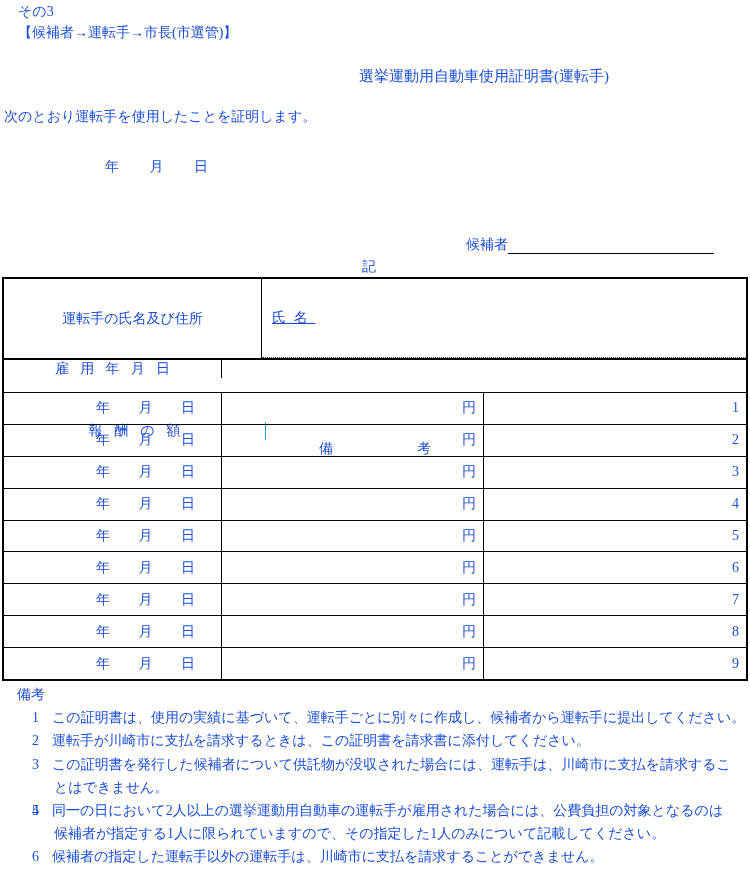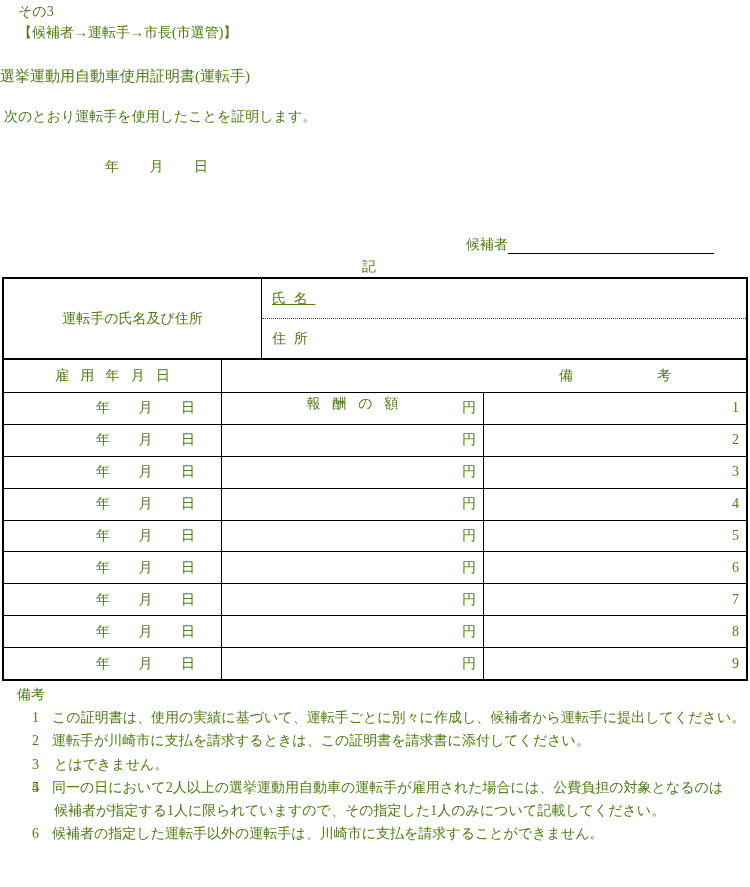--- a/index.html
+++ b/index.html
@@ -1,24 +1,24 @@
 <!DOCTYPE html>
 <html><head>
 <meta charset="utf-8">
 <style>
   html,body{margin:0;padding:0;background:#fff;}
   .page{
     position:relative;width:750px;height:887px;background:#ffffff;
     font-family:"Liberation Serif","DejaVu Serif",serif;
-    color:#4d7c0f;font-size:14px;overflow:hidden;
+    color:#1d4ed8;font-size:14px;overflow:hidden;
   }
   .abs{position:absolute;white-space:nowrap;}
   .corner{top:3px;left:18px;}
   .route{top:24px;left:18px;}
-  .doc-title{top:67px;left:0;width:609px;text-align:left;font-size:15px;}
+  .doc-title{top:67px;left:0;width:609px;text-align:right;font-size:15px;}
   .intro{top:108px;left:4px;}
   .issue-date{top:158px;left:105px;word-spacing:27px;}
   .exec-line{top:206px;left:0;width:750px;height:20px;}
   .exec-date{position:absolute;left:377px;top:0;word-spacing:27px;white-space:nowrap;}
   .exec-election{position:absolute;left:600px;top:0;white-space:nowrap;}
   .exec-district{position:absolute;left:683px;top:0;white-space:nowrap;}
   .candidate-line{top:236px;left:466px;}
   .fill-line{display:inline-block;width:206px;height:15px;border-bottom:1px solid #000;vertical-align:bottom;}
   .ki{top:258px;left:362px;}
 
@@ -28,21 +28,21 @@
     border:2px solid #000;box-sizing:border-box;display:flex;flex-direction:column;
   }
   .sec-top{display:flex;height:81px;border-bottom:2px solid #000;box-sizing:border-box;}
   .cell-driver{
     width:258px;border-right:1px solid #000;box-sizing:border-box;
     display:flex;align-items:center;justify-content:center;
   }
   .cell-nameaddr{flex:1;display:flex;flex-direction:column;}
   .na-row{flex:1;display:flex;align-items:center;padding-left:10px;letter-spacing:0.55em;}
   .na-row.first{border-bottom:1px dotted #444;text-decoration:underline;}
-  .sec-head{display:flex;height:33px;border-bottom:1px solid #000;box-sizing:border-box;}
+  .sec-head{display:flex;height:33px;border-bottom:1px solid #000;box-sizing:border-box;flex-direction:column;}
   .sec-head>div{display:flex;align-items:center;justify-content:center;box-sizing:border-box;}
   .h-emp{width:218px;border-right:1px solid #000;letter-spacing:0.8em;padding-left:0.8em;}
   .h-pay{width:262px;border-right:1px solid #0ea5e9;letter-spacing:0.85em;padding-left:0.85em;margin-top:44px;}
   .h-rem{flex:1;column-gap:84px;}
   .t-rows{flex:1;display:flex;flex-direction:column;}
   .t-row{flex:1;display:flex;border-bottom:1px solid #000;box-sizing:border-box;}
   .t-row:last-child{border-bottom:none;}
   .t-row>div{display:flex;align-items:center;box-sizing:border-box;}
   .c-date{width:218px;border-right:1px solid #000;justify-content:flex-end;padding-right:26px;word-spacing:25px;}
   .c-yen{width:262px;border-right:1px solid #000;justify-content:flex-end;padding-right:7px;}
@@ -71,21 +71,20 @@
     <span>候補者</span><span class="fill-line"></span>
   </div>
 
   <div class="abs ki">記</div>
 
   <div class="form-table">
     <div class="sec-top">
       <div class="cell-driver">運転手の氏名及び住所</div>
       <div class="cell-nameaddr">
         <div class="na-row first">氏名</div>
-        <div class="na-row">住所</div>
       </div>
     </div>
     <div class="sec-head">
       <div class="h-emp">雇用年月日</div>
       <div class="h-pay">報酬の額</div>
       <div class="h-rem">
         <span>備</span>
         <span>考</span>
       </div>
     </div>
@@ -140,21 +139,21 @@
 
   <div class="notes">
     <div class="note-head">備考</div>
     <div class="note-line">
       <span class="note-num">1</span><span>この証明書は、使用の実績に基づいて、運転手ごとに別々に作成し、候補者から運転手に提出してください。</span>
     </div>
     <div class="note-line">
       <span class="note-num">2</span><span>運転手が川崎市に支払を請求するときは、この証明書を請求書に添付してください。</span>
     </div>
     <div class="note-line">
-      <span class="note-num">3</span>
+      <span class="note-num">3</span><span>この証明書を発行した候補者について供託物が没収された場合には、運転手は、川崎市に支払を請求するこ</span>
     </div>
     <div class="note-cont">とはできません。</div>
     <div class="note-line">
       <span class="note-num">4</span>
     </div>
     <div class="note-line">
       <span class="note-num">5</span><span>同一の日において2人以上の選挙運動用自動車の運転手が雇用された場合には、公費負担の対象となるのは</span>
     </div>
     <div class="note-cont">候補者が指定する1人に限られていますので、その指定した1人のみについて記載してください。</div>
     <div class="note-line">

